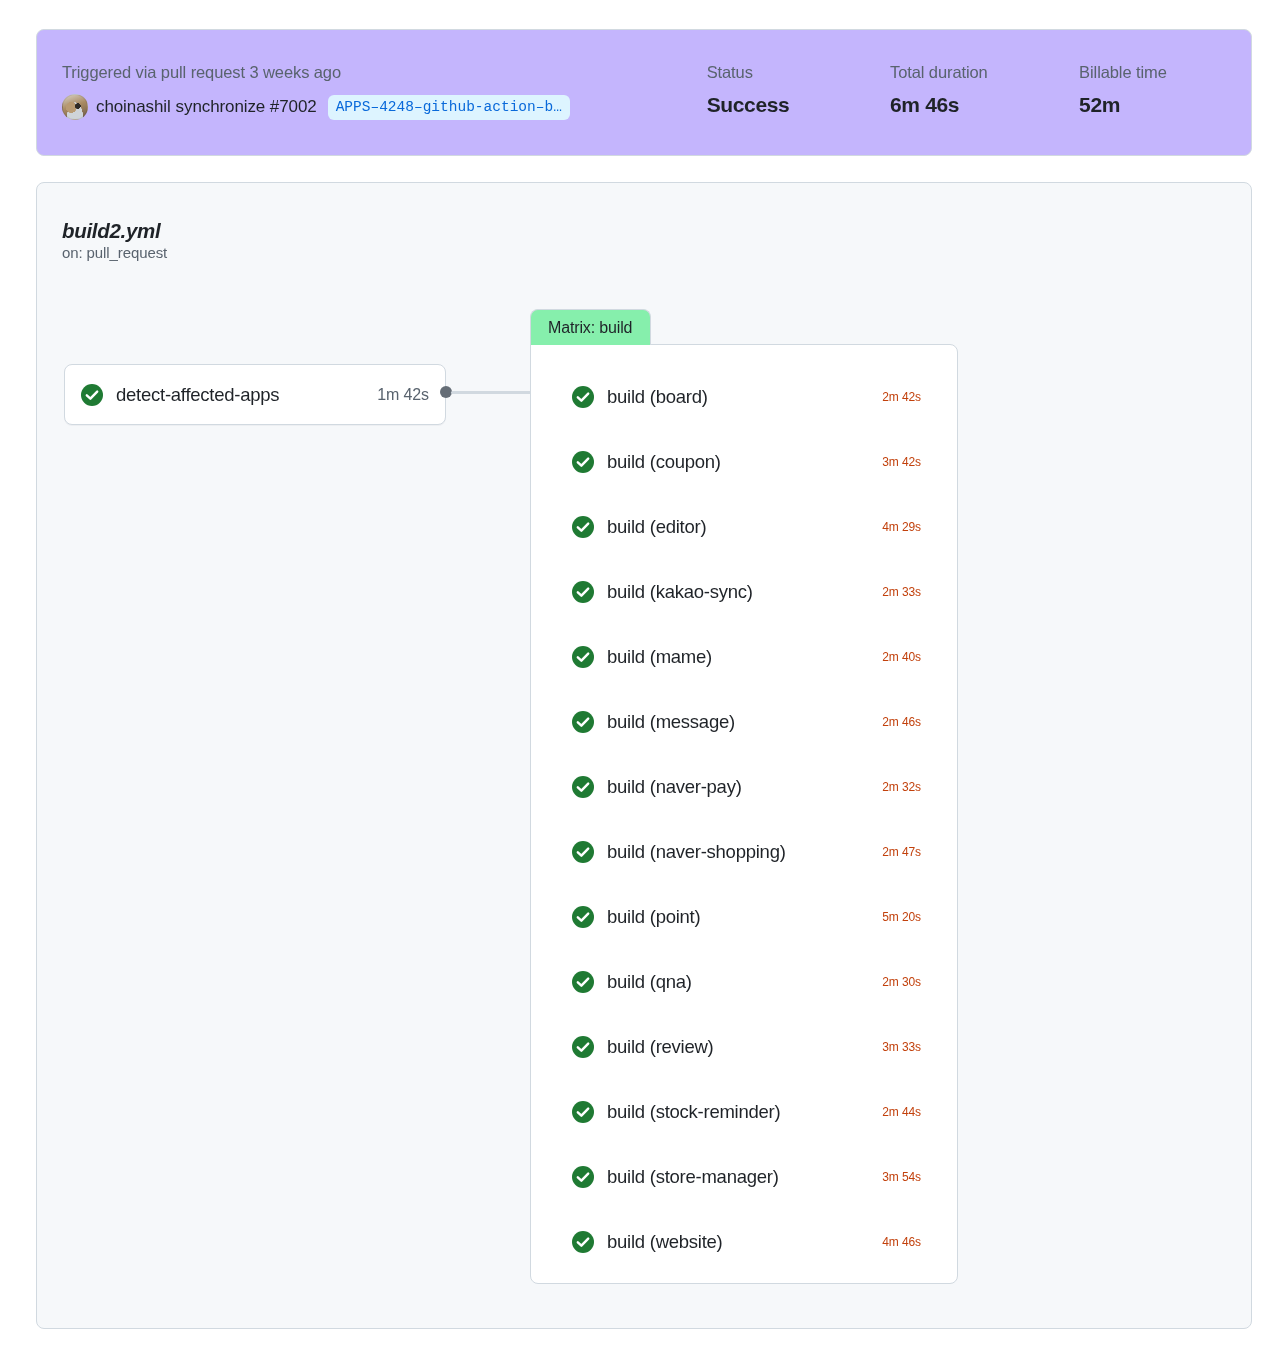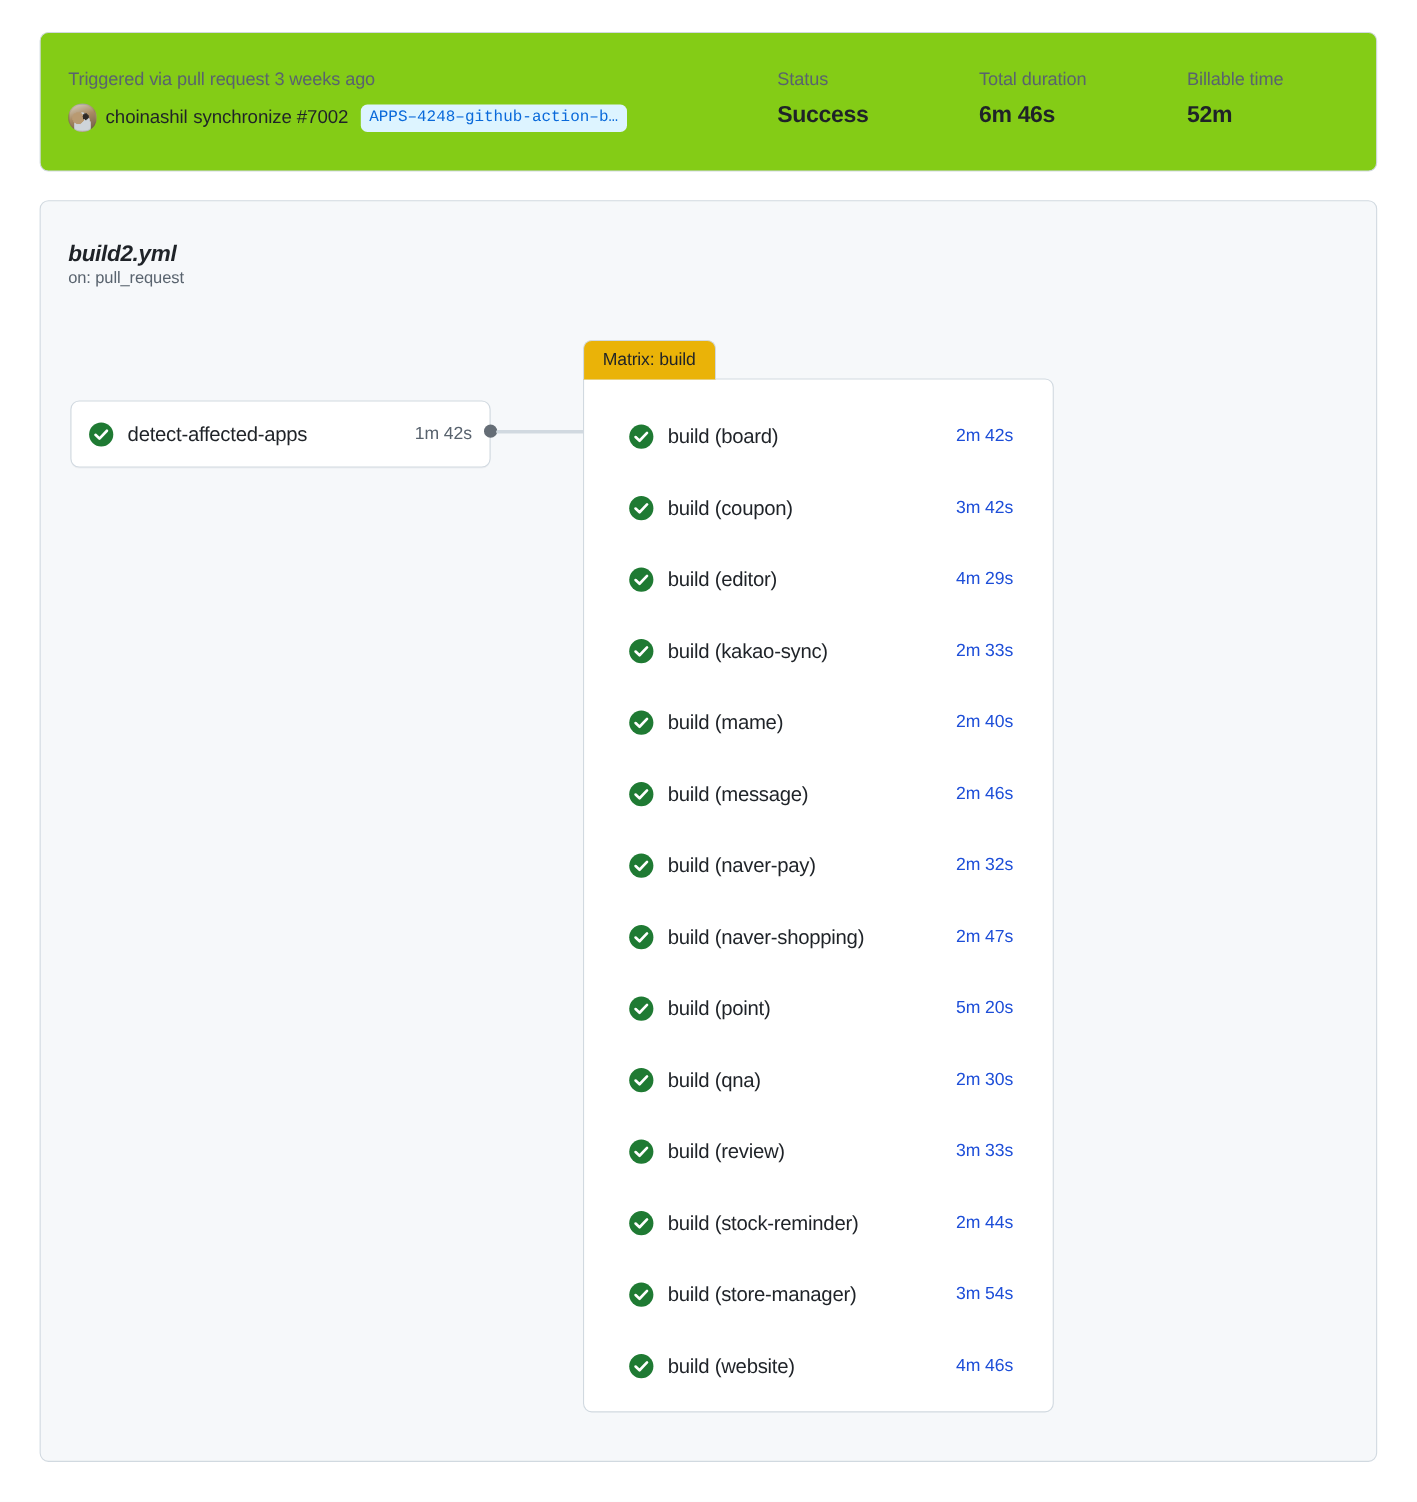--- a/index.html
+++ b/index.html
@@ -18,21 +18,21 @@
   }
 
   
   .summary-card {
     position: absolute;
     left: 36px;
     top: 29px;
     width: 1216px;
     height: 127px;
     box-sizing: border-box;
-    background: #84cc16;
+    background: #c4b5fd;
     border: 1px solid #d1d9e0;
     border-radius: 8px;
   }
   .summary-inner {
     display: flex;
     align-items: flex-start;
     height: 100%;
     padding: 31px 0 0 0;
     box-sizing: border-box;
   }
@@ -204,21 +204,21 @@
     height: 975px;
   }
   .matrix-tab {
     position: absolute;
     left: 0;
     top: 0;
     height: 36px;
     padding: 0 18px 0 17px;
     display: flex;
     align-items: center;
-    background: #eab308;
+    background: #86efac;
     border: 1px solid #d1d9e0;
     border-bottom: none;
     border-radius: 8px 8px 0 0;
     font-size: 16px;
     letter-spacing: -0.15px;
     color: #1f2328;
     z-index: 2;
     box-sizing: border-box;
   }
   .matrix-card {
@@ -251,22 +251,22 @@
   .matrix-row:last-child { margin-bottom: 0; }
   .matrix-row .job-label {
     margin-left: 12px;
     font-size: 18.5px;
     letter-spacing: -0.25px;
     color: #1f2328;
     flex: 1 1 auto;
     white-space: nowrap;
   }
   .matrix-row .job-time {
-    font-size: 16px;
-    color: #1d4ed8;
+    font-size: 12px;
+    color: #c2410c;
     letter-spacing: -0.1px;
     white-space: nowrap;
     text-align: left;
   }
 
   
   .check-icon {
     flex: 0 0 auto;
     width: 24px;
     height: 24px;

